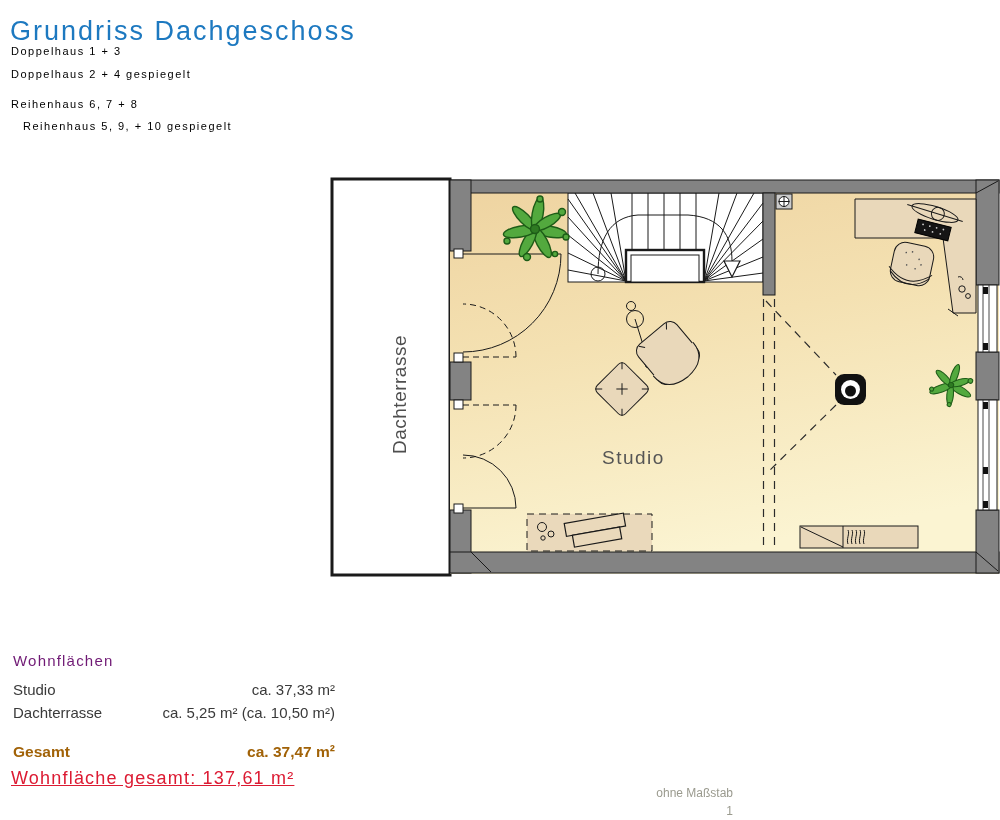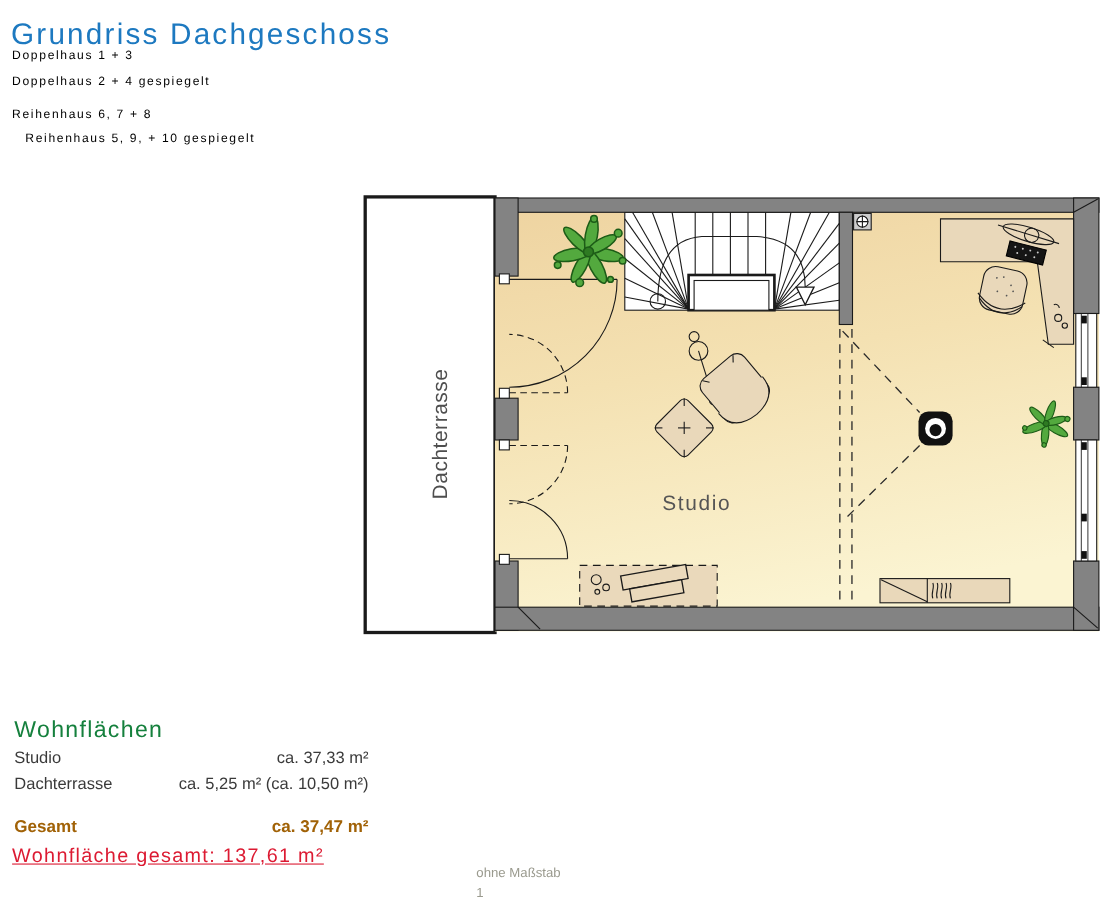--- a/index.html
+++ b/index.html
@@ -2,26 +2,26 @@
 <html><head>
 <meta charset="utf-8">
 <style>
   html,body{margin:0;padding:0;background:#ffffff;}
   body{width:1000px;height:820px;position:relative;font-family:"Liberation Sans",sans-serif;overflow:hidden;}
   .abs{position:absolute;}
   .title{left:10px;top:6px;font-size:27px;letter-spacing:2px;color:#1d79c0;font-weight:500;white-space:nowrap;margin-top:10px;}
   .variant{left:11px;font-size:11px;letter-spacing:1.5px;color:#000000;white-space:nowrap;}
   .v0{top:45px;} .v1{top:68px;} .v2{top:98px;} .v3{top:120px;margin-left:12px;}
   .plan-wrap{left:330px;top:177px;width:670px;height:403px;}
-  .areas-heading{left:13px;top:652px;font-size:21px;letter-spacing:1.2px;color:#15803d;white-space:nowrap;}
+  .areas-heading{left:13px;top:652px;font-size:15px;letter-spacing:1.2px;color:#701a75;white-space:nowrap;}
   .area-row{left:13px;width:322px;display:flex;justify-content:space-between;font-size:15px;color:#3a3a3a;white-space:nowrap;}
   .r0{top:681px;} .r1{top:704px;}
   .total-row{left:13px;top:743px;width:322px;display:flex;justify-content:space-between;font-size:15.5px;font-weight:bold;color:#a16207;white-space:nowrap;}
   .grand-total{left:11px;top:768px;font-size:18px;letter-spacing:1.2px;color:#dc1a32;white-space:nowrap;text-decoration:underline;}
-  .footer{left:433px;top:786px;width:300px;text-align:left;color:#9a9a8e;font-size:12px;}
+  .footer{left:433px;top:786px;width:300px;text-align:right;color:#9a9a8e;font-size:12px;}
   .footer .pg{margin-top:4px;}
   svg text{font-family:"Liberation Sans",sans-serif;}
 </style>
 </head>
 <body>
 
 <div class="abs title">Grundriss Dachgeschoss</div>
 <div class="abs variant v0">Doppelhaus 1 + 3</div>
 <div class="abs variant v1">Doppelhaus 2 + 4 gespiegelt</div>
 <div class="abs variant v2">Reihenhaus 6, 7 + 8</div>

